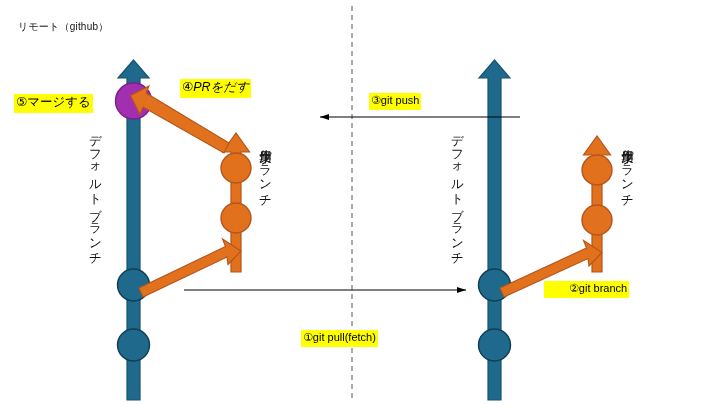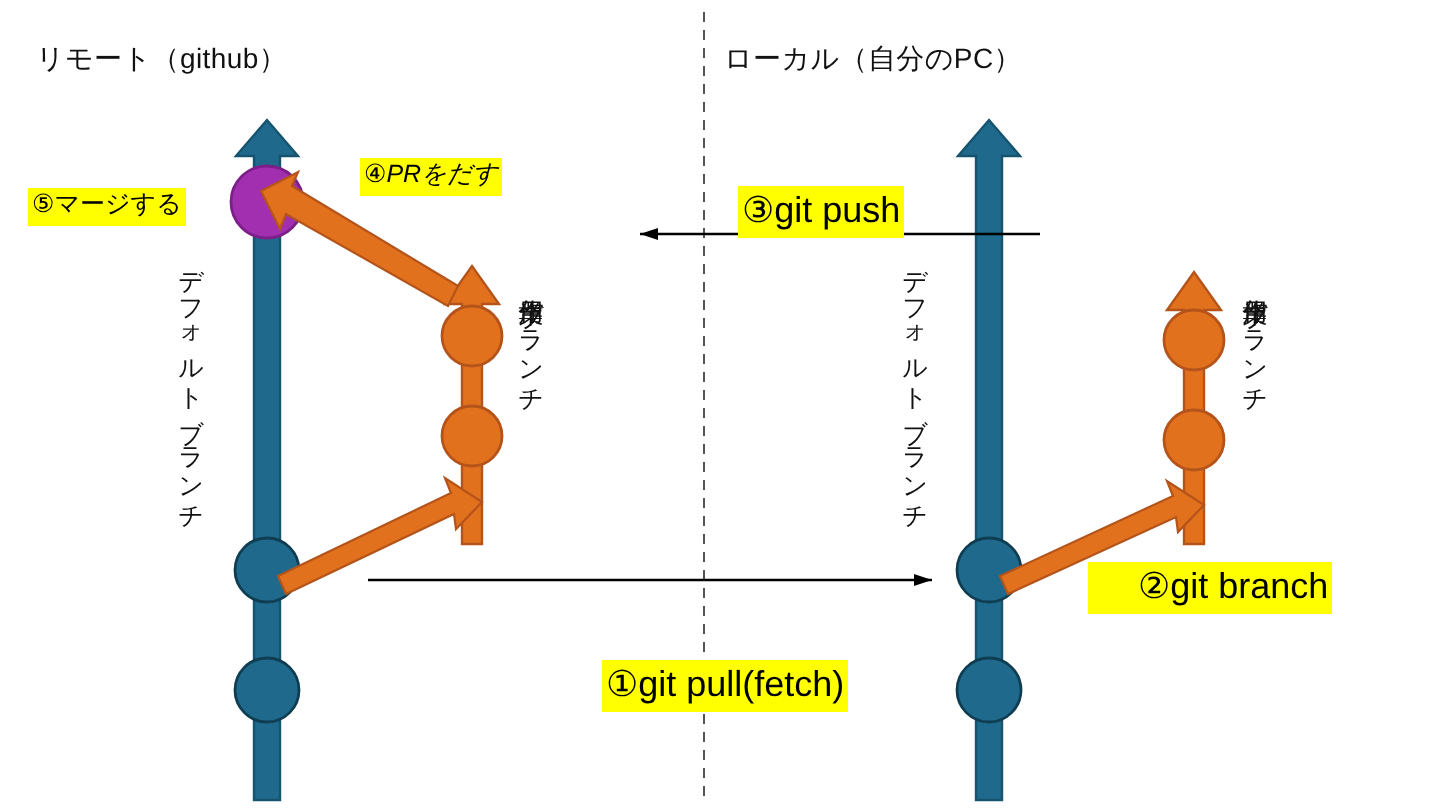--- a/index.html
+++ b/index.html
@@ -20,38 +20,38 @@
     left:0; top:0;
     width:720px;
     height:405px;
   }
   .txt{
     position:absolute;
     white-space:nowrap;
     line-height:1;
   }
   .pane-title{
-    font-size:14px;
+    font-size:10px;
     color:#111111;
     letter-spacing:0.2px;
   }
   .vlabel{
     position:absolute;
     writing-mode:vertical-rl;
     text-orientation:upright;
     font-size:12.5px;
     line-height:1.16;
     letter-spacing:0.5px;
     color:#111111;
     white-space:nowrap;
   }
   .hl{
     position:absolute;
     background:#ffff00;
-    font-size:18px;
+    font-size:11px;
     line-height:1.25;
     padding:1px 2px 2px 2px;
     color:#000000;
     white-space:nowrap;
   }
   .hl.jp{font-size:12.5px;}
 </style>
 </head>
 <body>
 
@@ -103,21 +103,20 @@
       <path d="M500,288 L586.5,248 L583.5,240.5 L602,252.5 L589,266 L588,258.5 L504,297 z" fill="#E2711D" stroke="#b4541a" stroke-width="1.1" stroke-linejoin="miter"></path>
     </g>
 
     <line x1="520" y1="117" x2="320" y2="117" stroke="#000000" stroke-width="1.2" marker-end="url(#blk-arrow)"></line>
 
     <line x1="184" y1="290" x2="466" y2="290" stroke="#000000" stroke-width="1.2" marker-end="url(#blk-arrow)"></line>
   </svg>
 
   <div class="txt pane-title" style="left:18px; top:22px;">リモート（github）</div>
 
-  <div class="txt pane-title" style="left:362px; top:22px;">ローカル（自分のPC）</div>
 
   <div class="vlabel" style="left:88px; top:126px;">デフォルトブランチ</div>
 
   <div class="vlabel" style="left:258px; top:140px;">作業用ブランチ</div>
 
   <div class="vlabel" style="left:450px; top:126px;">デフォルトブランチ</div>
 
   <div class="vlabel" style="left:620px; top:140px;">作業用ブランチ</div>
 
   <div class="hl jp" style="left:14px; top:94px;">⑤マージする</div>

